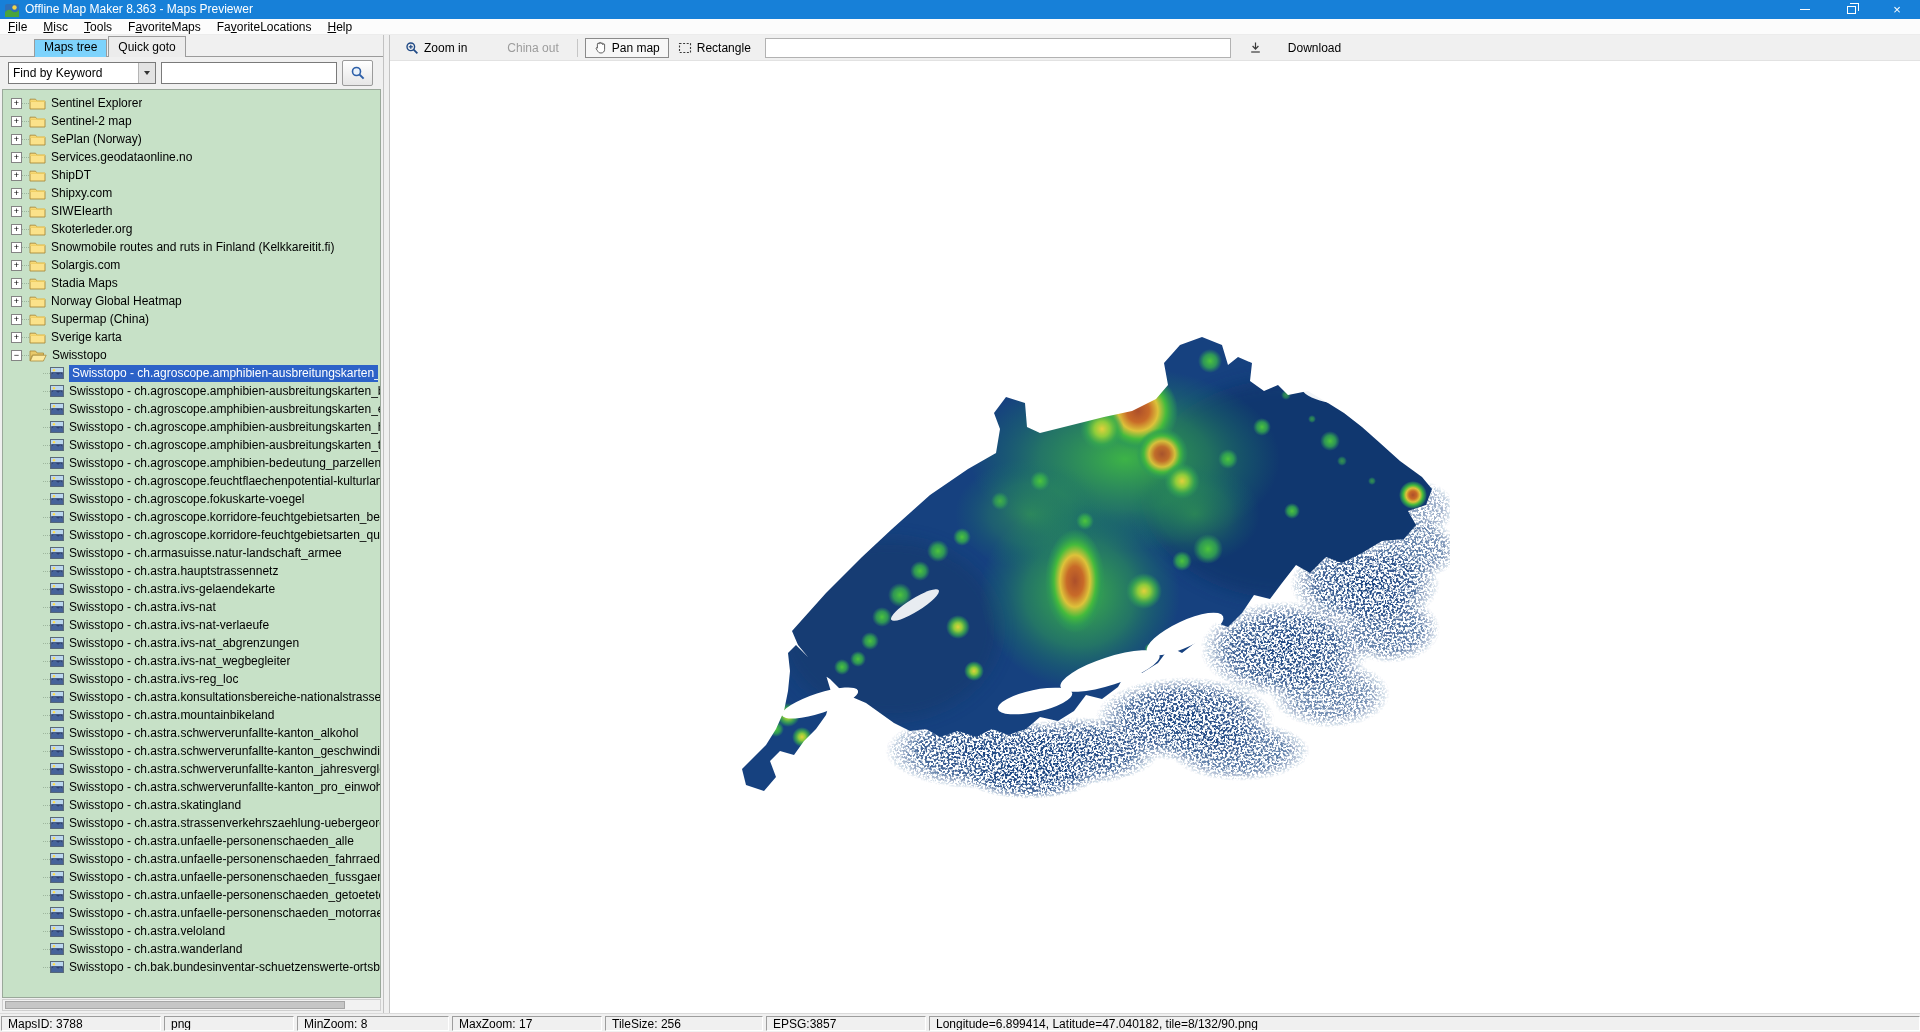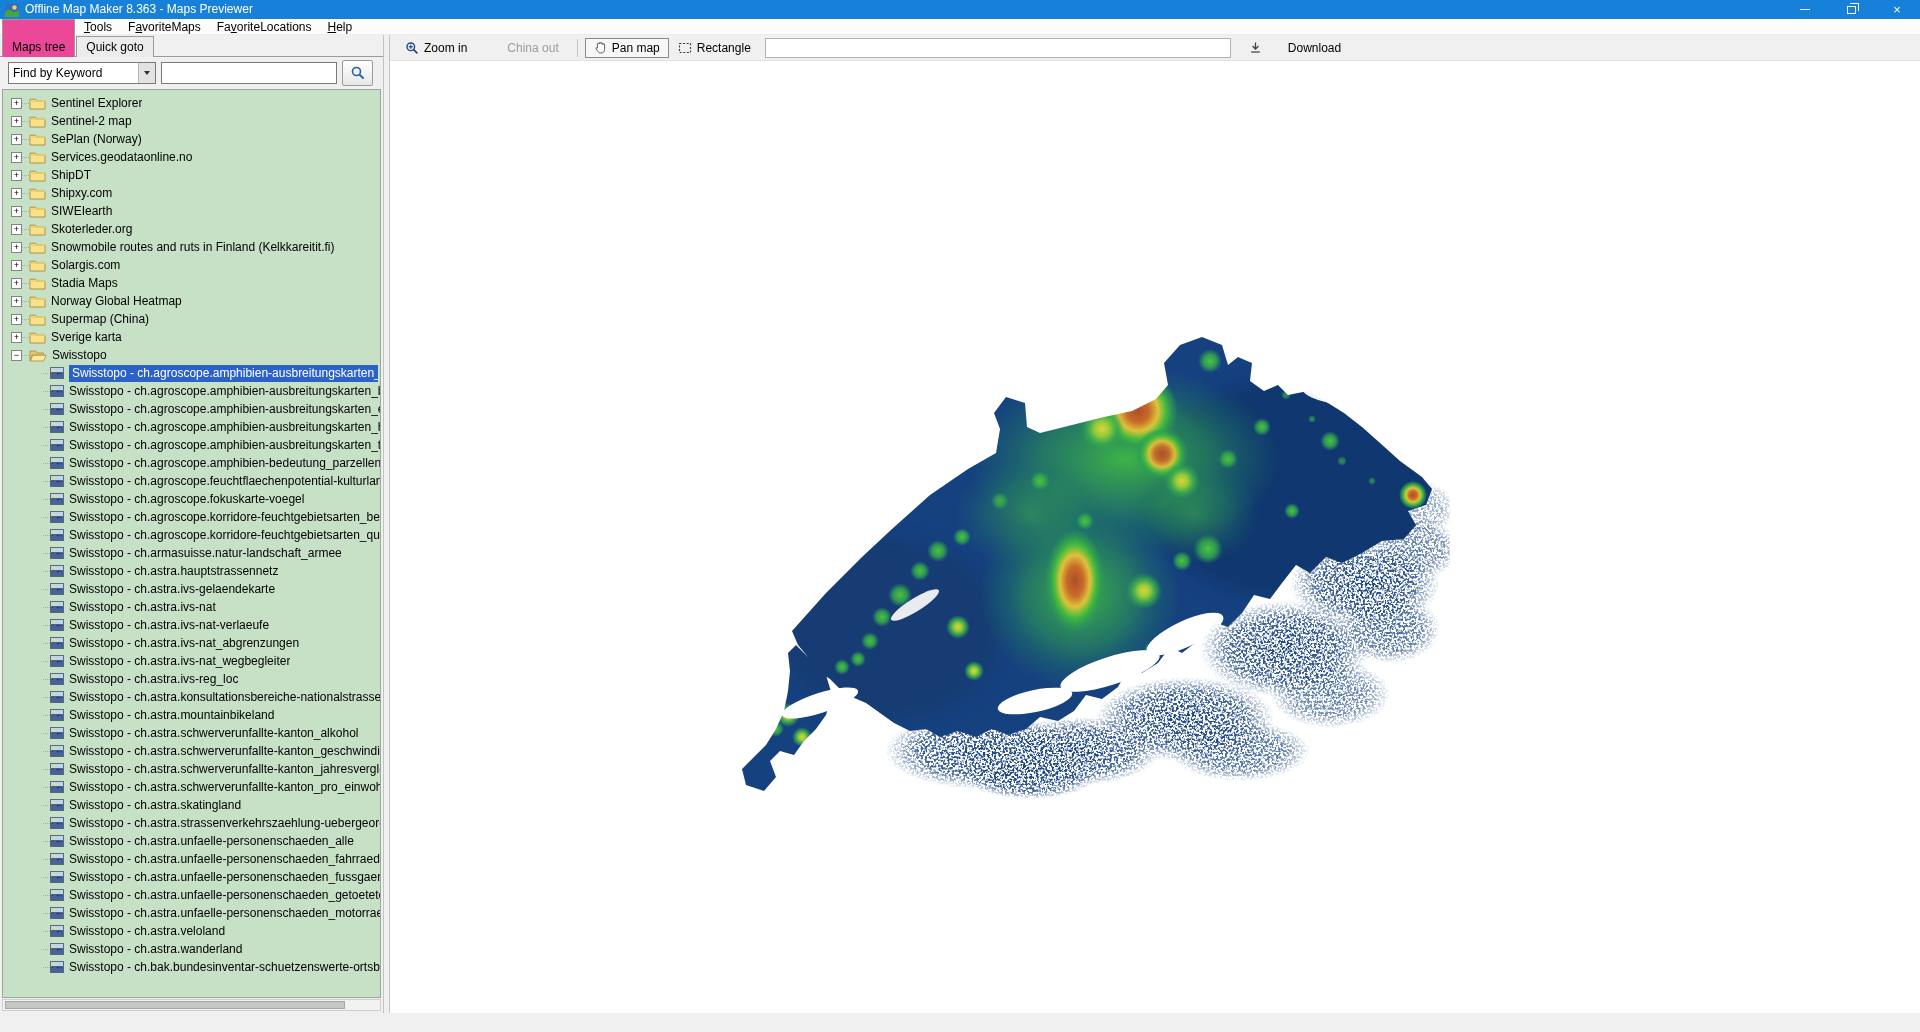--- a/index.html
+++ b/index.html
@@ -22,21 +22,21 @@
   .menu-item { padding:0 8px; color:#000; line-height:16px; }
   .menu-item u { text-underline-offset:1px; }
 
   
   .main { position:absolute; top:35px; left:0; right:0; bottom:19px; display:flex; }
 
   
   .left { width:383px; flex:none; display:flex; flex-direction:column; background:#f0f0f0; }
   .tabstrip { height:22px; display:flex; align-items:flex-end; padding-left:2px; border-bottom:1px solid #9b9b9b; }
   .tab { font-size:12px; padding:3px 9px 3px 9px; border:1px solid #9b9b9b; border-bottom:none; background:#ececec; color:#000; margin-right:1px; position:relative; top:1px; }
-  .tab.active { background:#ec4899; padding-top:20px; z-index:2; }
+  .tab.active { background:#7dd3fc; padding-top:0; z-index:2;margin-left:32px; }
   .searchrow { height:32px; display:flex; align-items:center; padding:0 10px 0 8px; gap:5px; }
   .combo { width:148px; height:22px; border:1px solid #7a7a7a; background:#fff; display:flex; align-items:center; font-size:12px; padding-left:4px; flex:none; }
   .combo .dd { margin-left:auto; width:17px; height:20px; background:#e3e3e3; border-left:1px solid #b5b5b5; display:flex; align-items:center; justify-content:center; }
   .combo .dd i { width:0; height:0; border-left:3.5px solid transparent; border-right:3.5px solid transparent; border-top:4px solid #333; }
   .searchinput { flex:1; height:22px; border:1px solid #7a7a7a; background:#fff; font-size:12px; padding:0 3px; outline:none; }
   .searchbtn { width:31px; height:26px; flex:none; border:1px solid #9b9b9b; border-radius:2px; background:linear-gradient(#ffffff,#e6e6e6); display:flex; align-items:center; justify-content:center; }
 
   
   .tree { flex:1; margin:0 2px; background:#c7e1c7; border:1px solid #9aa89a; overflow:hidden; padding-top:4px; position:relative; }
   .trow { height:18px; display:flex; align-items:center; font-size:12px; white-space:nowrap; }
@@ -765,13 +765,22 @@
               <ellipse cx="455" cy="335" rx="42" ry="13" fill="#fff" transform="rotate(-25 455 335)"></ellipse>
               <ellipse cx="90" cy="404" rx="40" ry="10" fill="#fff" transform="rotate(-18 90 404)"></ellipse>
               <ellipse cx="596" cy="96" rx="24" ry="7" fill="#fff" opacity=".95" transform="rotate(14 596 96)"></ellipse>
             </g>
           </svg>
         </div>
       </div>
     </div>
   </div>
 
+  <div class="statusbar">
+      <span class="scell" style="width: 160px;">MapsID: 3788</span>
+      <span class="scell" style="width: 130px;">png</span>
+      <span class="scell" style="width: 152px;">MinZoom: 8</span>
+      <span class="scell" style="width: 150px;">MaxZoom: 17</span>
+      <span class="scell" style="width: 158px;">TileSize: 256</span>
+      <span class="scell" style="width: 160px;">EPSG:3857</span>
+      <span class="scell last">Longitude=6.899414, Latitude=47.040182, tile=8/132/90.png</span>
+    </div>
 </div>
 
 </body></html>

